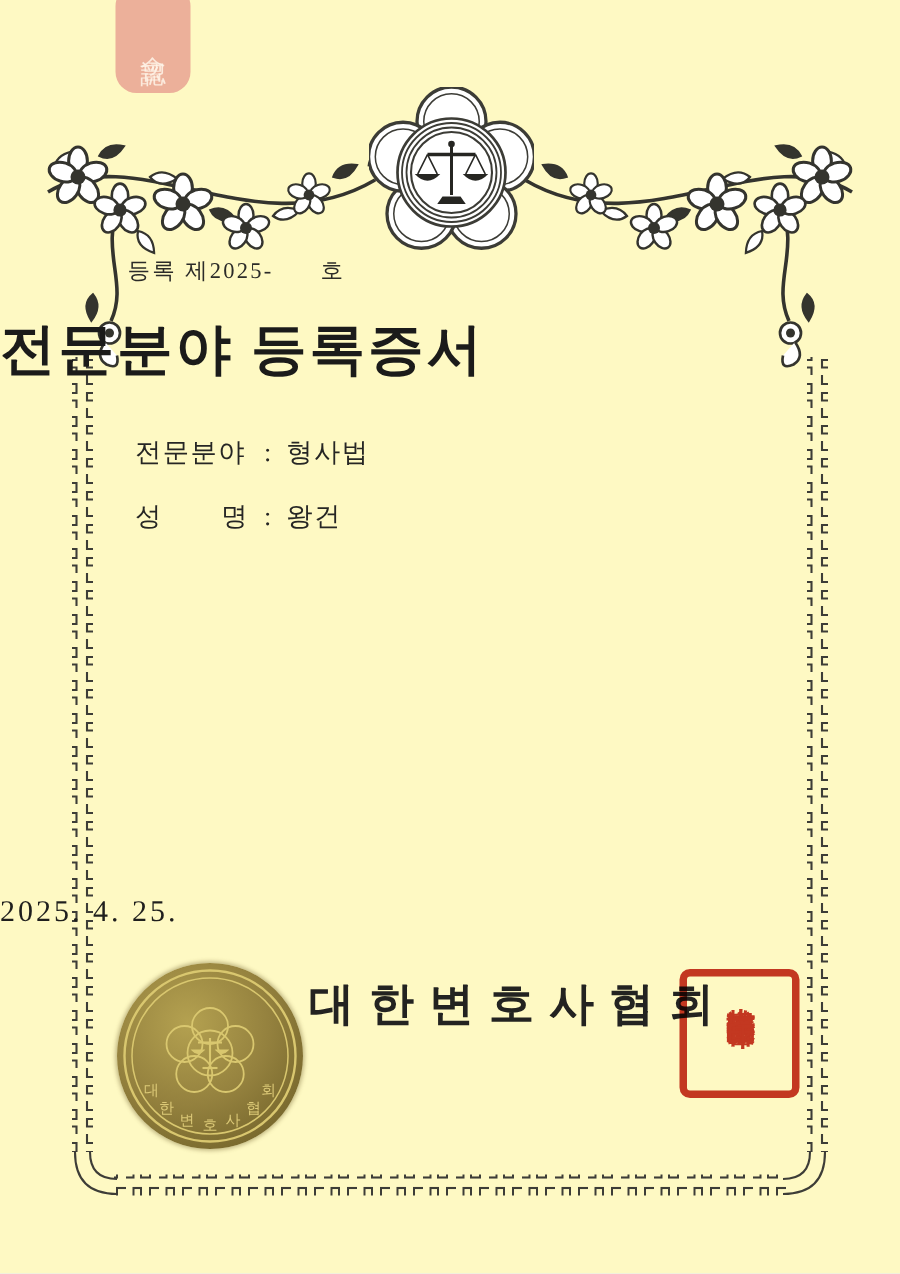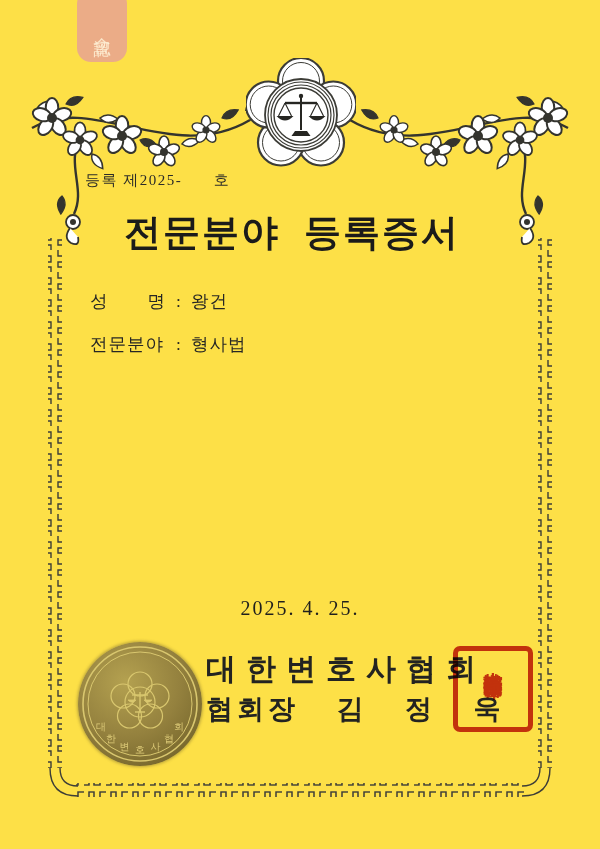--- a/index.html
+++ b/index.html
@@ -1,18 +1,18 @@
 <!DOCTYPE html>
 <html><head>
 <meta charset="utf-8">
 <style>
   html,body{margin:0;padding:0;background:#e9e9e7;}
   #page{
     position:relative; width:600px; height:849px; margin:0 auto;
-    background:#fde047; overflow:hidden;
+    background:#fef9c3; overflow:hidden;
     font-family:"Liberation Serif", serif; color:#242424;
   }
   
   .registry-stamp{
     position:absolute; left:77px; top:-10px; width:50px; height:72px;
     background:#e9a493; border-radius:14px; opacity:.85;
     display:flex; align-items:center; justify-content:center;
   }
   .registry-stamp span{
     writing-mode:vertical-rl; text-orientation:upright;
@@ -21,42 +21,42 @@
   }
   
   .lay{position:absolute;}
   
   .regno{
     position:absolute; left:85px; top:171px; font-size:15px;
     letter-spacing:1.5px; white-space:pre; color:#2b2b28;
   }
   
   .title{
-    position:absolute; left:0; right:16px; top:208px; text-align:center;
-    font-family:Liberation Mono, monospace; font-weight:800;
+    position:absolute; left:0; right:16px; top:208px; 
+    font-family:Liberation Serif, serif; font-weight:800;
     font-size:37px; letter-spacing:2px; color:#1b1b1a; white-space:pre;
   }
   
   .fields{position:absolute; left:90px; top:289px;}
   .frow{font-size:17.5px; letter-spacing:1px; margin-bottom:19px; color:#262624;}
   .flabel{
     display:inline-block; width:76px; text-align:justify; text-align-last:justify;
     vertical-align:bottom;
   }
   .fcolon{display:inline-block; margin:0 9px 0 10px;}
   
   .bodytext{position:absolute; left:75px; top:441px; width:460px;}
   .bline{
     font-size:20.5px; line-height:47px; white-space:pre; word-spacing:5px;
     letter-spacing:.5px; color:#222220;
   }
   .bline:first-child{padding-left:56px;}
   
   .issue-date{
-    position:absolute; left:0; right:0; top:597px; text-align:center;
+    position:absolute; left:0; right:0; top:597px; 
     font-size:20px; letter-spacing:2px; color:#1f1f1d; white-space:pre;
   }
   
   .orgline{
     position:absolute; left:206px; top:649px;
     font-family:"Liberation Sans", sans-serif; font-weight:700;
     font-size:30px; letter-spacing:10px; color:#232321; white-space:pre;text-align:center;
   }
   .signerline{
     position:absolute; left:206px; top:691px;
@@ -186,24 +186,24 @@
       <path d="M500,540 Q500,558 482,558"></path>
     </g>
   </svg>
 
   <div class="regno">등록 제2025-      호</div>
 
   <div class="title">전문분야 등록증서</div>
 
   <div class="fields">
     <div class="frow">
-      <span class="flabel">성 명</span><span class="fcolon">:</span><span>왕건</span>
+      <span class="flabel">전문분야</span><span class="fcolon">:</span><span>형사법</span>
     </div>
     <div class="frow">
-      <span class="flabel">전문분야</span><span class="fcolon">:</span><span>형사법</span>
+      <span class="flabel">성 명</span><span class="fcolon">:</span><span>왕건</span>
     </div>
   </div>
 
 
   <div class="issue-date">2025. 4. 25.</div>
 
   <div class="gold-seal">
     <svg width="124" height="124" viewBox="0 0 124 124">
       <g fill="none" stroke="#d9c76f">
         <circle cx="62" cy="62" r="57" stroke-width="1.6"></circle>
@@ -228,19 +228,18 @@
         <text x="46.6" y="108">변</text>
         <text x="62" y="111">호</text>
         <text x="77.4" y="108">사</text>
         <text x="91" y="100">협</text>
         <text x="101" y="88">회</text>
       </g>
     </svg>
   </div>
 
   <div class="orgline">대한변호사협회</div>
-  <div class="signerline">협회장 김 정 욱</div>
 
   <div class="president-seal">
     <span>大韓辯護士協會長印</span>
   </div>
 
 </div>
 
 </body></html>

